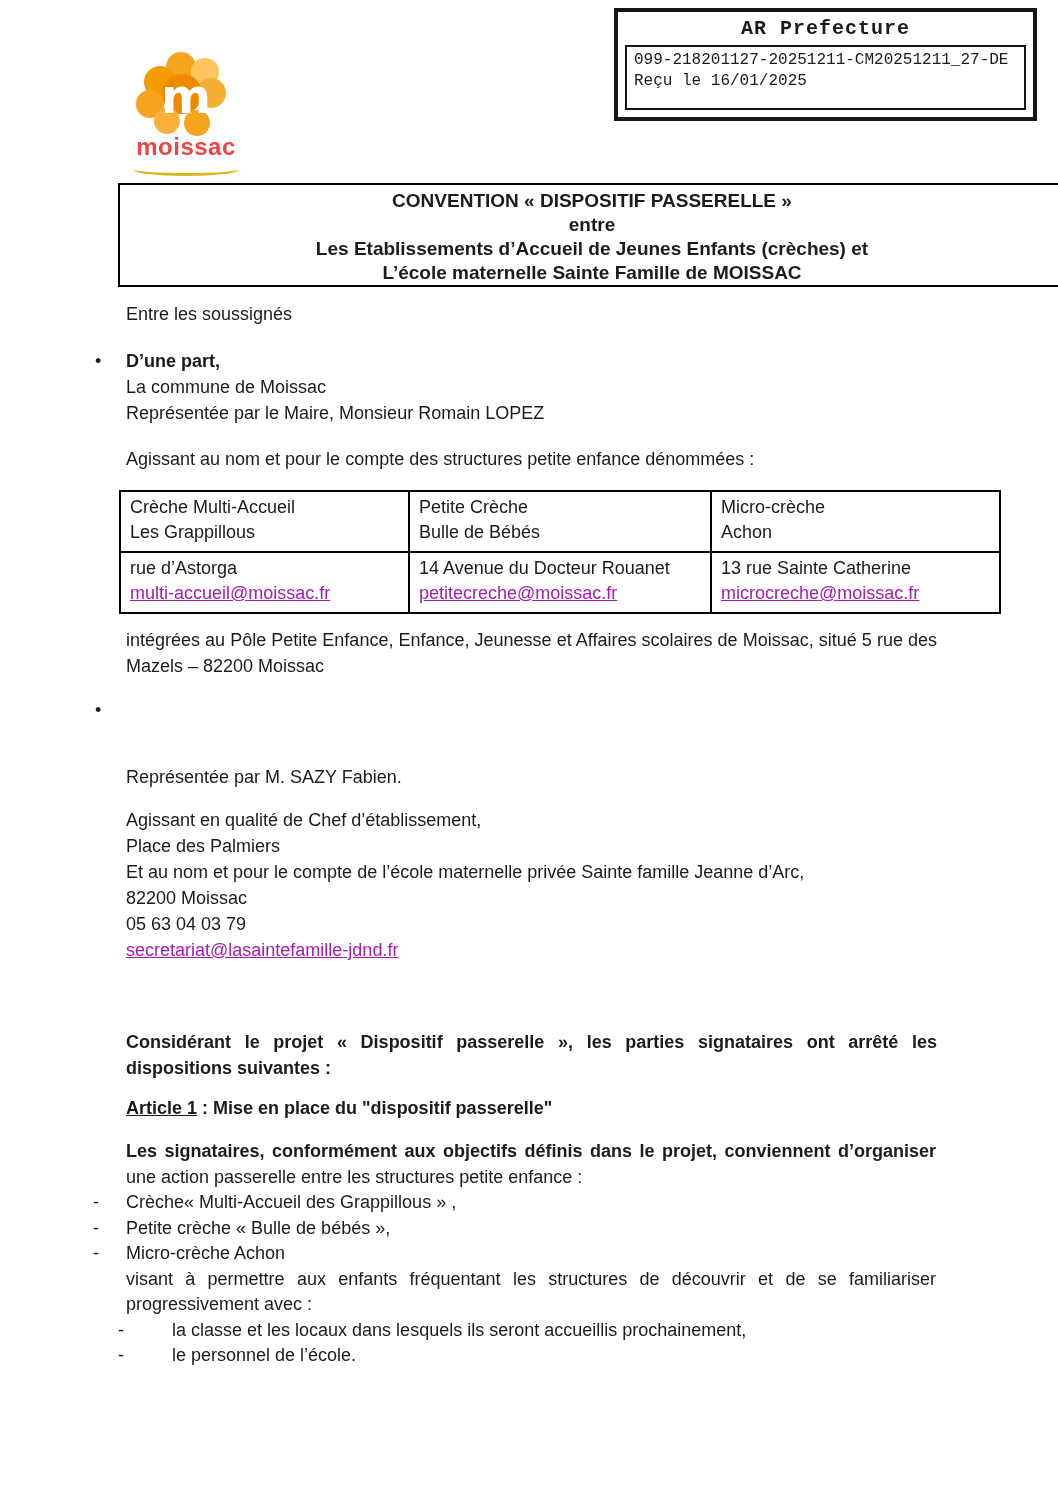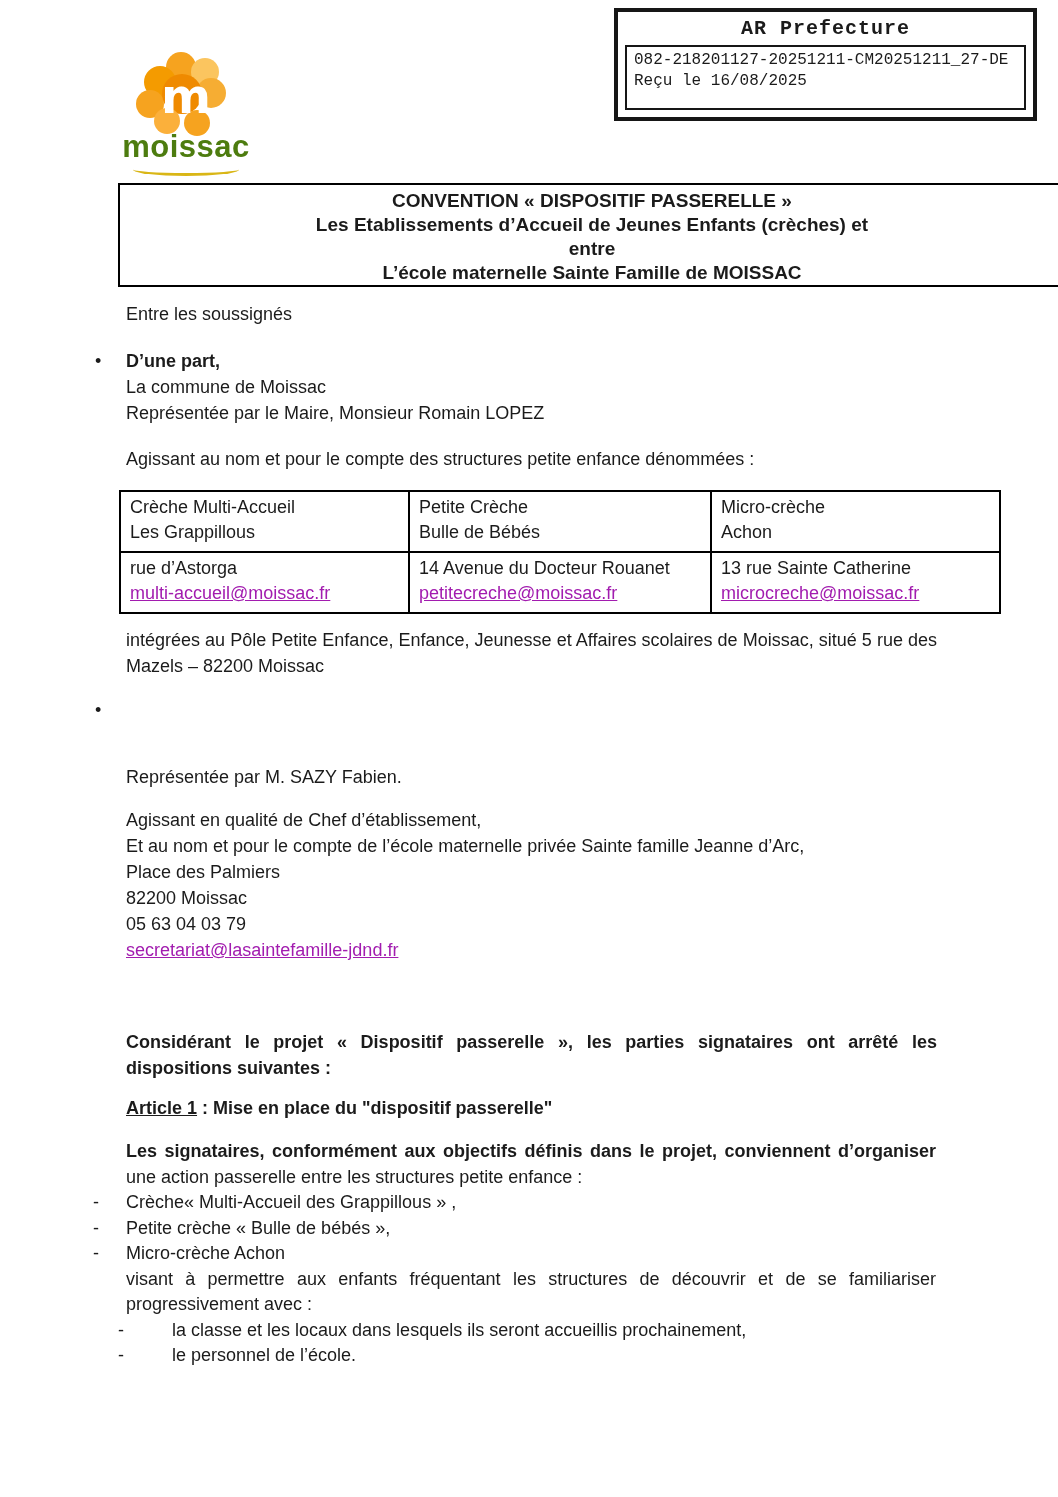--- a/index.html
+++ b/index.html
@@ -26,21 +26,21 @@
 
   
   .logo { top:52px; left:118px; width:136px; text-align:center; }
   .cluster { position:relative; width:100px; height:88px; margin:0 auto; }
   .cluster i { position:absolute; border-radius:50%; display:block; }
   .logo-m {
     position:absolute; left:0; top:20px; width:100%; text-align:center;
     color:#ffffff; font-weight:bold; font-size:48px; line-height:48px;
     font-family:"DejaVu Sans",sans-serif;
   }
-  .logo-word { color:#4d7c0f; font-size:31px; font-weight:bold; line-height:30px; margin-top:-8px; letter-spacing:0.5px; }
+  .logo-word { color:#ef4444; font-size:24px; font-weight:bold; line-height:30px; margin-top:-8px; letter-spacing:0.5px; }
   .logo-swoosh { width:106px; height:10px; margin:1px auto 0; border-bottom:3px solid #D9B616; border-radius:50%; }
 
   
   .titlebox {
     top:183px; left:118px; width:948px; box-sizing:border-box;
     border:2px solid #000; text-align:center; font-weight:bold;
     font-size:19px; line-height:24px; padding:4px 10px 0;
   }
 
   
@@ -57,22 +57,22 @@
   .col1 { width:269px; } .col2 { width:282px; } .col3 { width:269px; }
 </style>
 </head>
 <body>
 
 <div class="page">
 
   <div class="abs stamp">
     <div class="stamp-title">AR Prefecture</div>
     <div class="stamp-inner">
-      <div>082-218201127-20251211-CM20251211_27-DE</div>
-      <div>Reçu le 16/08/2025</div>
+      <div>099-218201127-20251211-CM20251211_27-DE</div>
+      <div>Reçu le 16/01/2025</div>
     </div>
   </div>
 
   <div class="abs logo">
     <div class="cluster">
       <i style="left:30px; top:0;    width:30px; height:30px; background:#F6A31F;"></i>
       <i style="left:55px; top:6px;  width:28px; height:28px; background:#FBC55F;"></i>
       <i style="left:8px;  top:14px; width:32px; height:32px; background:#F49B00;"></i>
       <i style="left:60px; top:26px; width:30px; height:30px; background:#F6AD33;"></i>
       <i style="left:0;    top:38px; width:28px; height:28px; background:#F6A31F;"></i>
@@ -80,22 +80,22 @@
       <i style="left:18px; top:56px; width:26px; height:26px; background:#FBB03B;"></i>
       <i style="left:48px; top:58px; width:26px; height:26px; background:#F6A31F;"></i>
       <div class="logo-m">m</div>
     </div>
     <div class="logo-word">moissac</div>
     <div class="logo-swoosh"></div>
   </div>
 
   <div class="abs titlebox">
     <div>CONVENTION « DISPOSITIF PASSERELLE »</div>
+    <div>entre</div>
     <div>Les Etablissements d’Accueil de Jeunes Enfants (crèches) et</div>
-    <div>entre</div>
     <div>L’école maternelle Sainte Famille de MOISSAC</div>
   </div>
 
   <div class="abs" style="top:301px; left:126px;">Entre les soussignés</div>
 
   <div class="abs bullet-row" style="top:348px; left:95px; width:845px;">
     <span class="bullet-marker">•</span>
     <div>
       <div class="bold">D’une part,</div>
       <div>La commune de Moissac</div>
@@ -141,22 +141,22 @@
   <div class="abs justify" style="top:627px; left:126px; width:811px;">intégrées au Pôle Petite Enfance, Enfance, Jeunesse et Affaires scolaires de Moissac, situé 5 rue des Mazels – 82200 Moissac</div>
 
   <div class="abs bullet-row" style="top:697px; left:95px; width:845px;">
     <span class="bullet-marker">•</span>
   </div>
 
   <div class="abs" style="top:764px; left:126px;">Représentée par M. SAZY Fabien.</div>
 
   <div class="abs" style="top:807px; left:126px; width:811px;">
     <div>Agissant en qualité de Chef d’établissement,</div>
+    <div>Place des Palmiers</div>
     <div>Et au nom et pour le compte de l’école maternelle privée Sainte famille Jeanne d’Arc,</div>
-    <div>Place des Palmiers</div>
     <div>82200 Moissac</div>
     <div>05 63 04 03 79</div>
     <div><a class="link">secretariat@lasaintefamille-jdnd.fr</a></div>
   </div>
 
   <div class="abs bold justify" style="top:1029px; left:126px; width:811px;">Considérant le projet « Dispositif passerelle », les parties signataires ont arrêté les dispositions suivantes :</div>
 
   <div class="abs bold" style="top:1095px; left:126px;">
     <span class="u">Article 1</span><span> : Mise en place du "dispositif passerelle"</span>
   </div>

